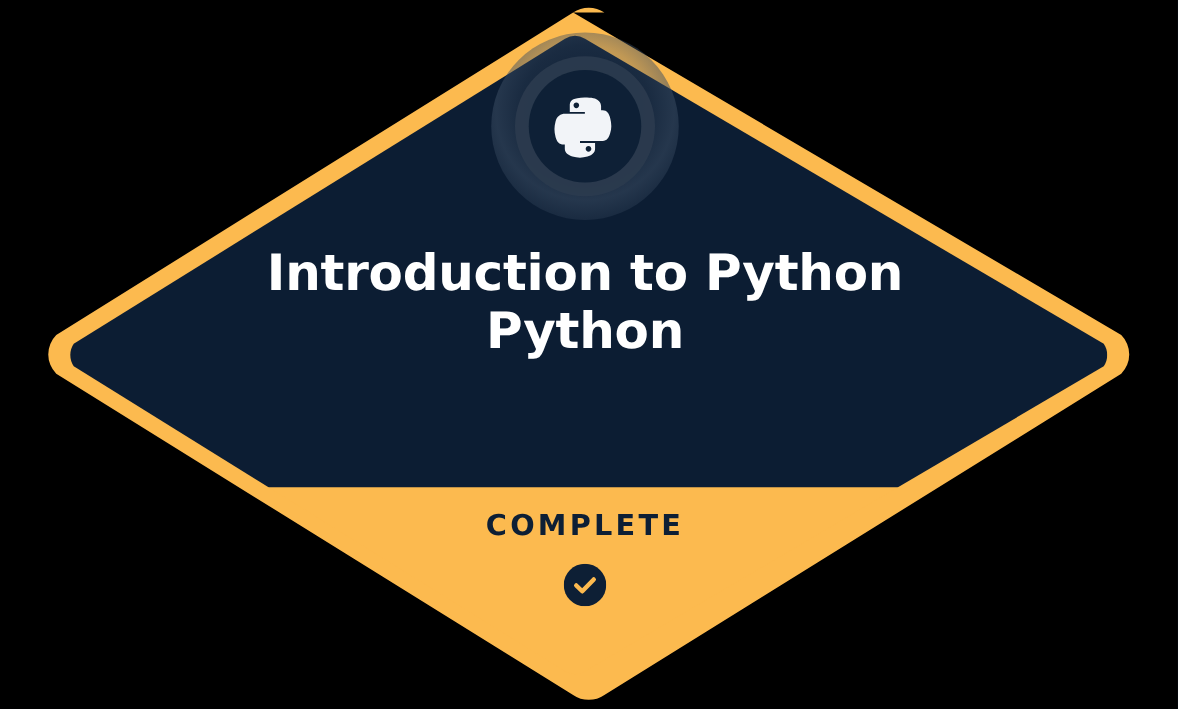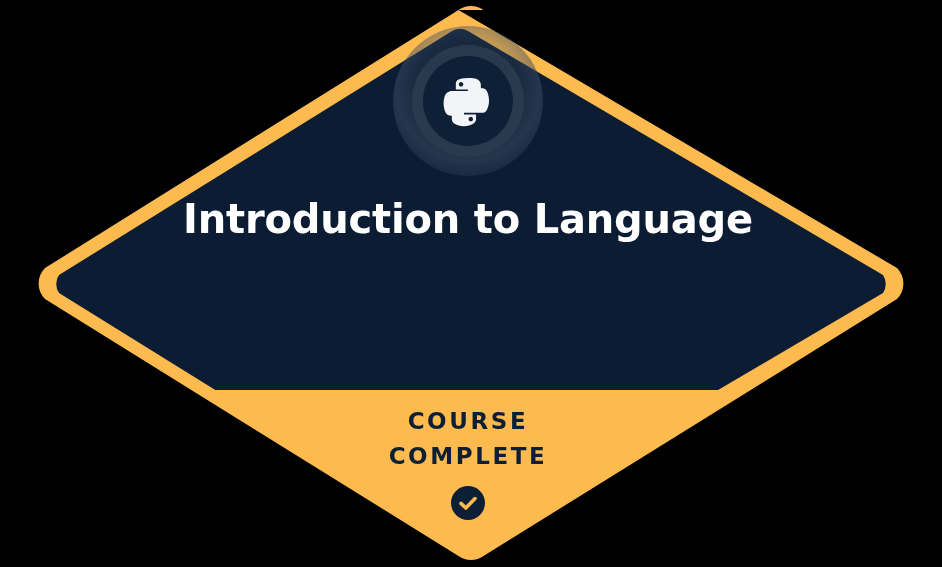--- a/index.html
+++ b/index.html
@@ -167,26 +167,26 @@
       <div id="logo-ring-inner"></div>
       <svg id="python-icon" viewBox="0 0 110 110">
         <g fill="#f2f4f8">
           <path d="M54.4 8.2c-4.3 0-8.3.4-11.9 1.1-10.4 1.9-12.3 5.7-12.3 12.8v9.5h24.6v3.2H22.5c-7.2 0-13.5 4.3-15.5 12.5-2.3 9.4-2.4 15.3 0 25.1 1.8 7.3 6 12.5 13.2 12.5h8.6V73.5c0-8.2 7.1-15.4 15.5-15.4h24.5c6.9 0 12.4-5.7 12.4-12.6V22.1c0-6.7-5.7-11.8-12.4-12.9-4.3-.7-8.7-1-14.4-1zM40.9 16.1c2.5 0 4.6 2.1 4.6 4.7 0 2.6-2.1 4.7-4.6 4.7-2.6 0-4.6-2.1-4.6-4.7 0-2.6 2-4.7 4.6-4.7z"></path>
           <path d="M88.5 34.8v11c0 8.6-7.3 15.8-15.5 15.8H48.5c-6.8 0-12.4 5.8-12.4 12.6v23.6c0 6.7 5.8 10.7 12.4 12.6 7.9 2.3 15.5 2.7 24.5 0 6.3-1.8 12.4-5.5 12.4-12.6v-9.5H60.9v-3.2h36.8c7.2 0 9.8-5 12.3-12.5 2.6-7.7 2.5-15.1 0-25.1-1.8-7.1-5.1-12.5-12.3-12.5h-9.2zM74.7 93.1c2.6 0 4.6 2.1 4.6 4.7 0 2.6-2 4.7-4.6 4.7-2.5 0-4.6-2.1-4.6-4.7 0-2.6 2.1-4.7 4.6-4.7z" transform="translate(-14 -6) scale(1)"></path>
         </g>
       </svg>
     </div>
 
     <div id="course-title">
-      <span class="tline">Introduction to Language</span>
+      <span class="tline">Introduction to Python</span>
+      <span class="tline">Python</span>
     </div>
 
     <div id="footer-block">
       <div id="status-text">
-        <span class="sline">COURSE</span>
         <span class="sline">COMPLETE</span>
       </div>
       <svg id="complete-check" viewBox="0 0 34 34">
         <circle cx="17" cy="17" r="17" fill="#0d1f35"></circle>
         <path d="M10 17.4 L14.8 22 L24 12.6" fill="none" stroke="#fcba4f" stroke-width="3.6" stroke-linecap="round" stroke-linejoin="round"></path>
       </svg>
     </div>
 
   </div>
 </div>

